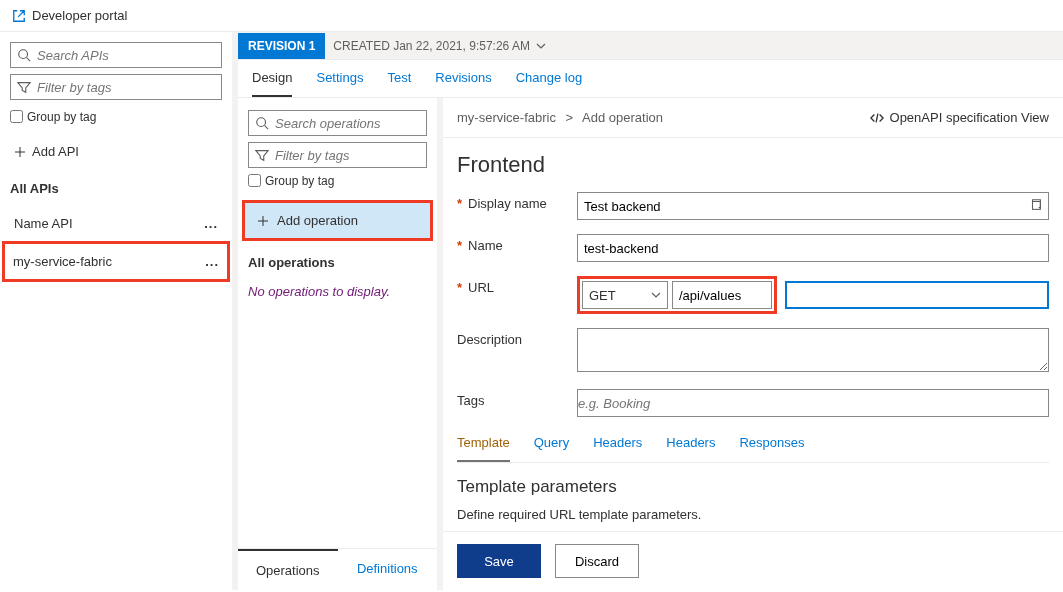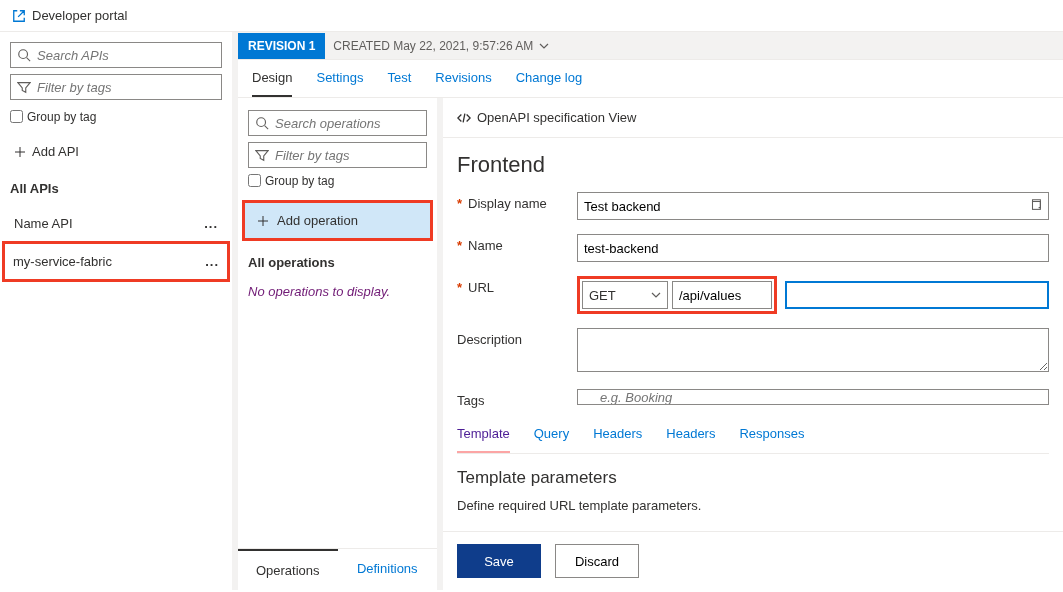--- a/index.html
+++ b/index.html
@@ -51,25 +51,25 @@
 .label-col { width: 120px; display: flex; align-items: center; gap: 6px; padding-top: 4px; }
 .req { color: #d83b01; font-weight: bold; }
 .input-col { flex: 1; }
 .txt { width: 100%; height: 28px; border: 1px solid #8a8886; padding: 0 6px; font-size: 13px; }
 .select-wrap { display: inline-flex; align-items: center; border: 1px solid #8a8886; height: 28px; padding: 0 6px; width: 86px; justify-content: space-between; }
 .url-group { display: flex; gap: 4px; align-items: flex-start; border: 3px solid #ef3b24; padding: 2px; width: fit-content; }
 .url-inner { display: flex; gap: 8px; align-items: center; flex: 1; }
 .url-path { height: 28px; border: 1px solid #0078d4; box-shadow: inset 0 0 0 1px #0078d4; padding: 0 6px; font-size: 13px; width: 258px; }
 .url-path-red { width: 100px; border:1px solid #8a8886; height:28px; padding:0 6px; font-size:13px;}
 .textarea { width: 100%; height: 44px; border: 1px solid #8a8886; resize: both; padding: 4px 6px; font-size: 13px; }
-.tags-input { width: 100%; height: 16px; border: 1px solid #8a8886; padding: 0 22px; font-style: italic; font-size: 13px; color: #605e5c; }
+.tags-input { width: 100%; height: 28px; border: 1px solid #8a8886; padding: 0 0; font-style: italic; font-size: 13px; color: #605e5c; }
 
 .sub-tabs { display: flex; gap: 24px; border-bottom: 1px solid #edebe9; margin: 18px 0 14px 0; font-size: 13px; }
 .sub-tab { padding-bottom: 10px; cursor: pointer; color: #0078d4; }
-.sub-tab.active { color: #4c1d95; border-bottom: 2px solid #fca5a5; }
+.sub-tab.active { color: #a16207; border-bottom: 2px solid #737373; }
 
 .section-h { font-size: 17px; margin-bottom: 10px; }
 .section-desc { font-size: 13px; color: #323130; margin-bottom: 14px; }
 
 .action-bar { display: flex; gap: 14px; padding: 12px 14px; border-top: 1px solid #edebe9; }
 .btn-save { background: #0f3d8b; color: #fff; border: none; height: 34px; width: 84px; font-size: 13px; cursor: pointer; }
 .btn-discard { background: #fff; border: 1px solid #8a8886; height: 34px; width: 84px; font-size: 13px; cursor: pointer; }
 .copy-icon { position: absolute; right: 6px; top: 6px; }
 .rel-wrap { position: relative; }
 </style>
@@ -117,21 +117,21 @@
     <div class="api-item selected-red">
       <span>my-service-fabric</span>
       <span class="dots">...</span>
     </div>
   </div>
 
   <div style="flex:1; display:flex; flex-direction:column;">
     <div class="revision-bar">
       <div class="revision-badge">REVISION 1</div>
       <div class="revision-text">
-        <span>CREATED May 22, 2021, 9:57:26 AM</span>
+        <span>CREATED Jan 22, 2021, 9:57:26 AM</span>
         <svg width="10" height="10" viewBox="0 0 10 10" fill="none" stroke="#605e5c" stroke-width="1.2">
             <path d="M1 3l4 4 4-4"></path>
           </svg>
       </div>
     </div>
     <div class="tabs">
       <div class="tab active">Design</div>
       <div class="tab">Settings</div>
       <div class="tab">Test</div>
       <div class="tab">Revisions</div>
@@ -169,20 +169,25 @@
           <div class="no-ops">No operations to display.</div>
         </div>
         <div class="bottom-tabs">
           <div class="bottom-tab active">Operations</div>
           <div class="bottom-tab">Definitions</div>
         </div>
       </div>
 
       <div class="right-panel">
         <div class="breadcrumb-row">
+          <div class="breadcrumb">
+            <span>my-service-fabric</span>
+            <span class="sep">&gt;</span>
+            <span>Add operation</span>
+          </div>
           <div class="openapi">
             <svg viewBox="0 0 16 16" fill="none" stroke="#323130" stroke-width="1.5">
                 <path d="M5 4L1 8l4 4M11 4l4 4-4 4M9 3l-2 10"></path>
               </svg>
             <span>OpenAPI specification View</span>
           </div>
         </div>
 
         <div class="form-area">
           <div class="form-title">Frontend</div>

